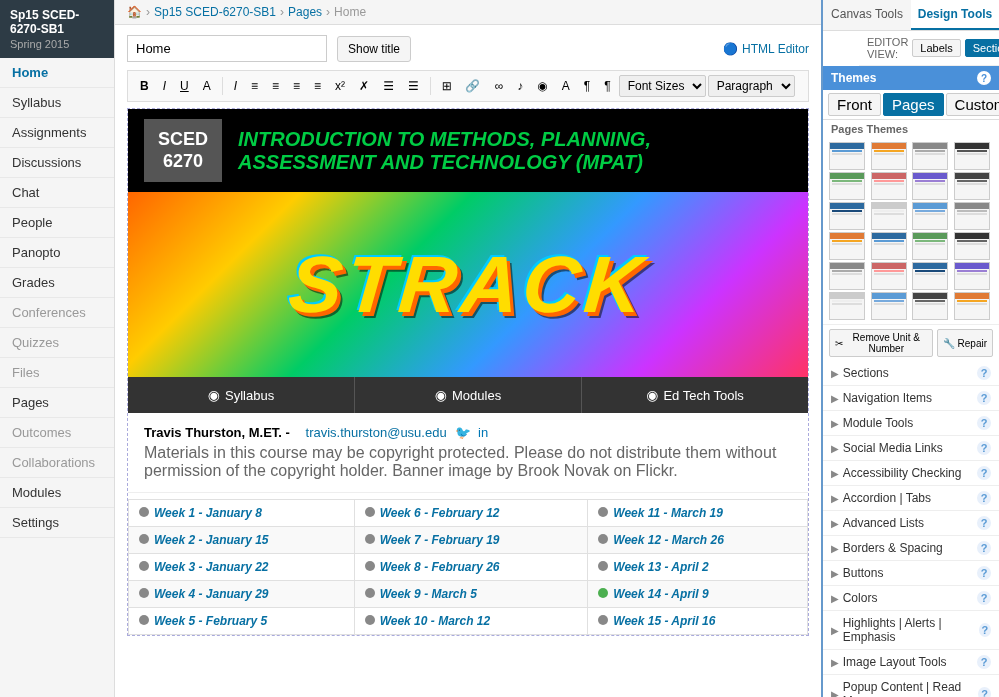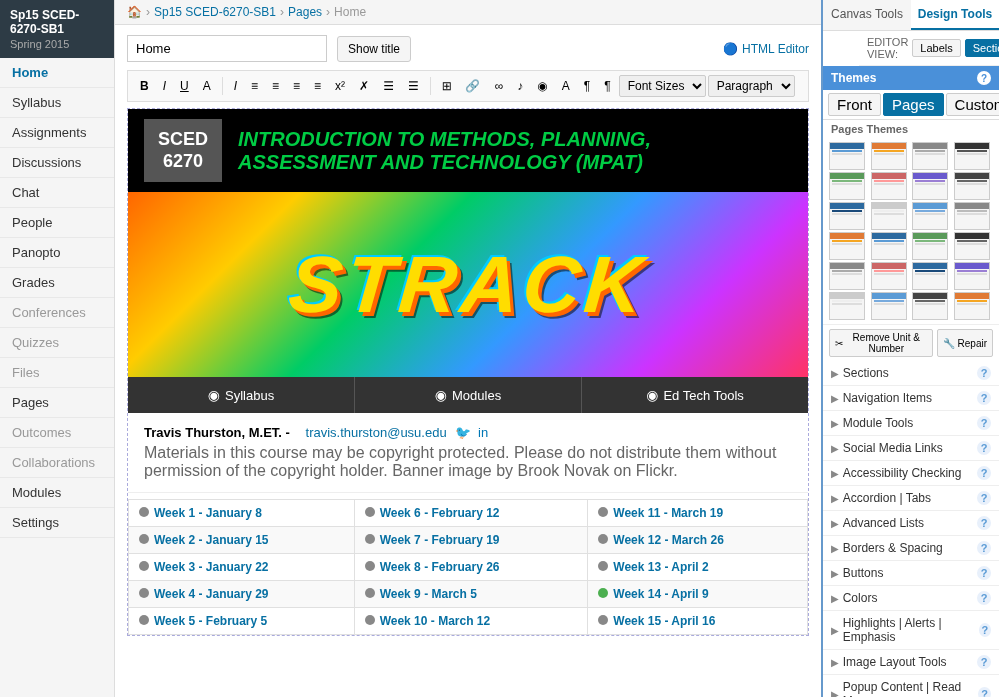--- a/index.html
+++ b/index.html
@@ -180,20 +180,21 @@
     .weeks-table {
       width: 100%;
       border-collapse: collapse;
       margin-top: 6px;
     }
     .weeks-table td {
       padding: 6px 10px;
       border: 1px solid #e0e0e0;
       font-size: 12px;
       vertical-align: middle;
+      font-style: italic;
     }
     .weeks-table tr:nth-child(even) td { background: #f9f9f9; }
     .week-link { color: #0770a3; text-decoration: none; font-weight: bold; }
     .week-dot { width: 10px; height: 10px; border-radius: 50%; display: inline-block; margin-right: 5px; }
     .week-dot.grey { background: #888; }
     .week-dot.green { background: #4caf50; }
 
     
     .right-panel {
       width: 178px;

